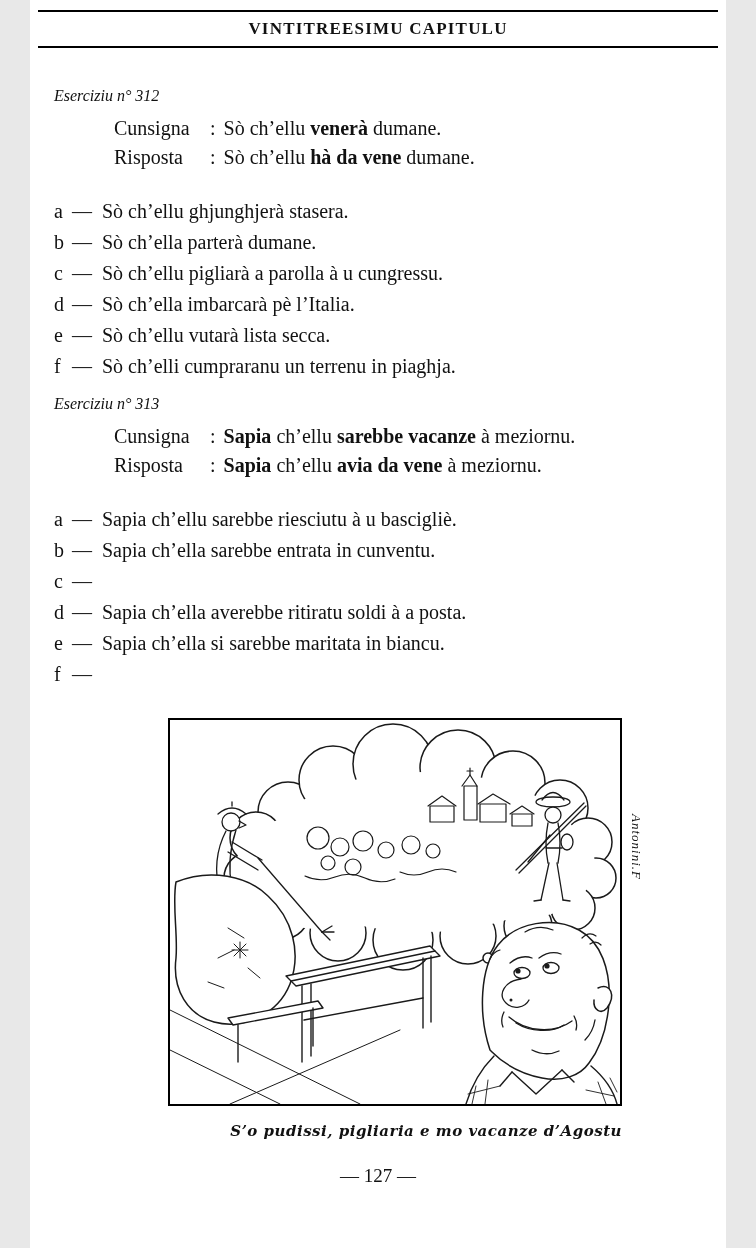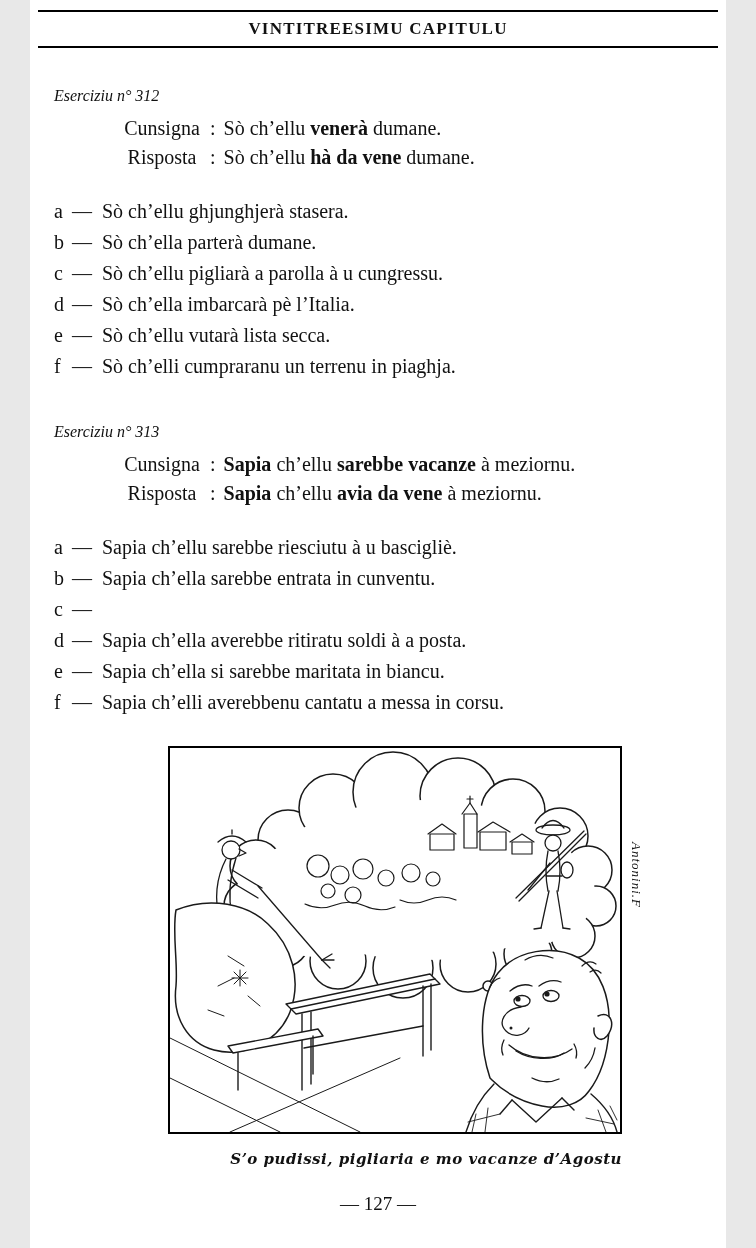--- a/index.html
+++ b/index.html
@@ -13,24 +13,24 @@
   .rule { border-top:2px solid #000; margin:0 8px; }
   .rule-top { margin-top:10px; }
   .header-title {
     text-align:center; font-size:17px; font-weight:bold;
     letter-spacing:1.2px; line-height:24px; margin:5px 0 5px 0;
   }
   .content { padding:0 24px; }
   .exercise-title {
     font-style:italic; font-size:16px; line-height:24px; margin-top:36px;
   }
-  .exercise-title.second { margin-top:38px;font-style:italic; }
+  .exercise-title.second { margin-top:10px;font-style:italic; }
   .cr-block { margin-left:60px; margin-top:6px; font-size:20px; }
   .cr-line { display:flex; line-height:29px; }
-  .cr-label { width:96px; flex:0 0 auto;text-align:center; }
+  .cr-label { width:96px; flex:0 0 auto; }
   .cr-colon { margin-right:8px; flex:0 0 auto; }
   .seg-bold { font-weight:bold; }
   .items { margin-top:24px; font-size:20px; }
   .item { display:flex; line-height:31px; }
   .item-letter { width:18px; flex:0 0 auto; }
   .item-dash { margin-right:10px; flex:0 0 auto; }
   .illustration-block { position:relative; margin:28px 0 0 138px; width:454px; }
   .frame { width:454px; height:388px; border:2px solid #000; background:#fff; }
   .frame svg { display:block; }
   .signature {
@@ -141,21 +141,20 @@
         <span class="item-text">Sapia ch’ella averebbe ritiratu soldi à a posta.</span>
       </div>
       <div class="item">
         <span class="item-letter">e</span>
         <span class="item-dash">—</span>
         <span class="item-text">Sapia ch’ella si sarebbe maritata in biancu.</span>
       </div>
       <div class="item">
         <span class="item-letter">f</span>
         <span class="item-dash">—</span>
-        <span class="item-text">Sapia ch’elli averebbenu cantatu a messa in corsu.</span>
       </div>
     </div>
   </div>
 
   <div class="illustration-block">
     <div class="frame">
       <svg viewBox="0 0 450 384" width="450" height="384">
         <g stroke="#1a1a1a" stroke-width="1.5" fill="#fff" stroke-linecap="round" stroke-linejoin="round">
 
           <g fill="none" stroke-width="1">

